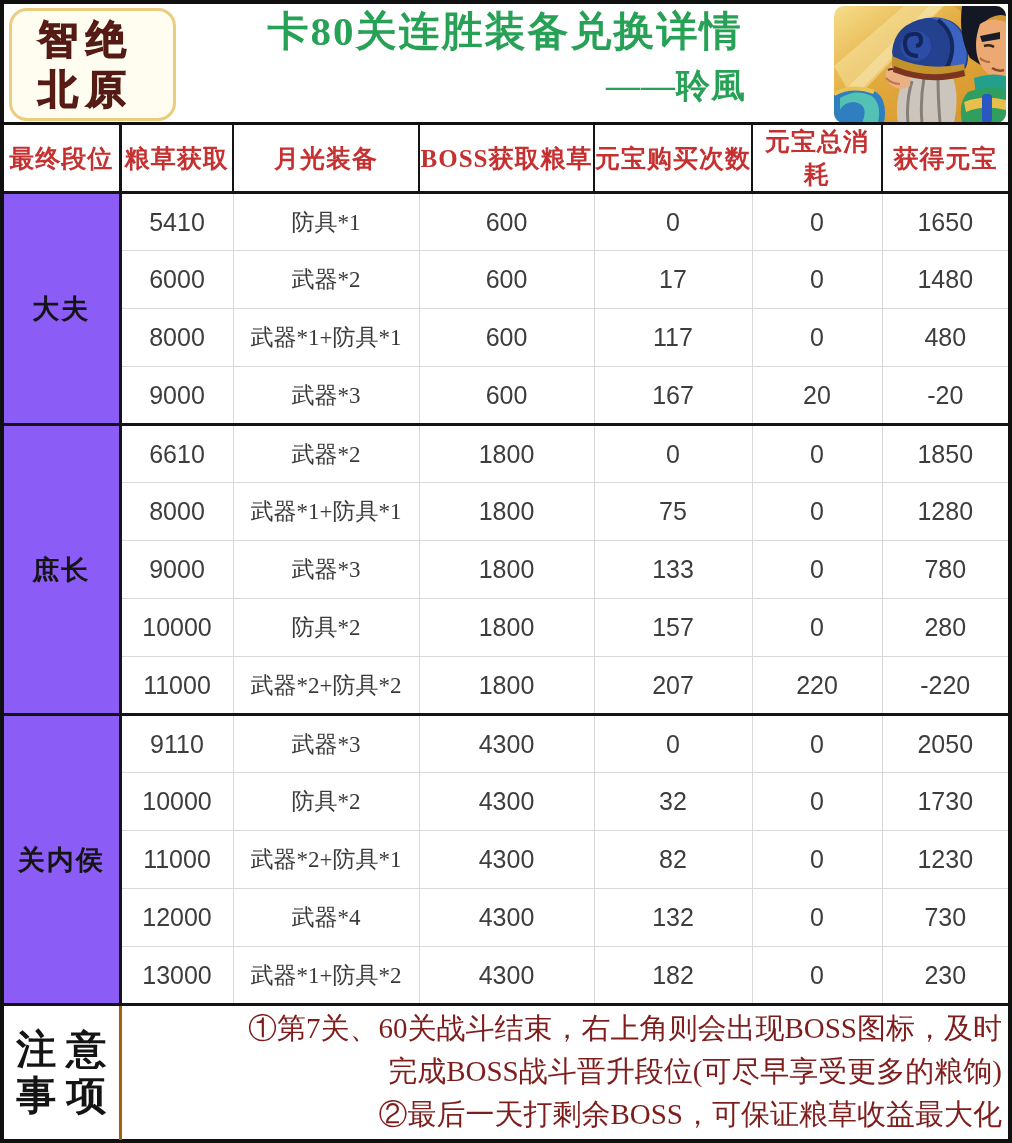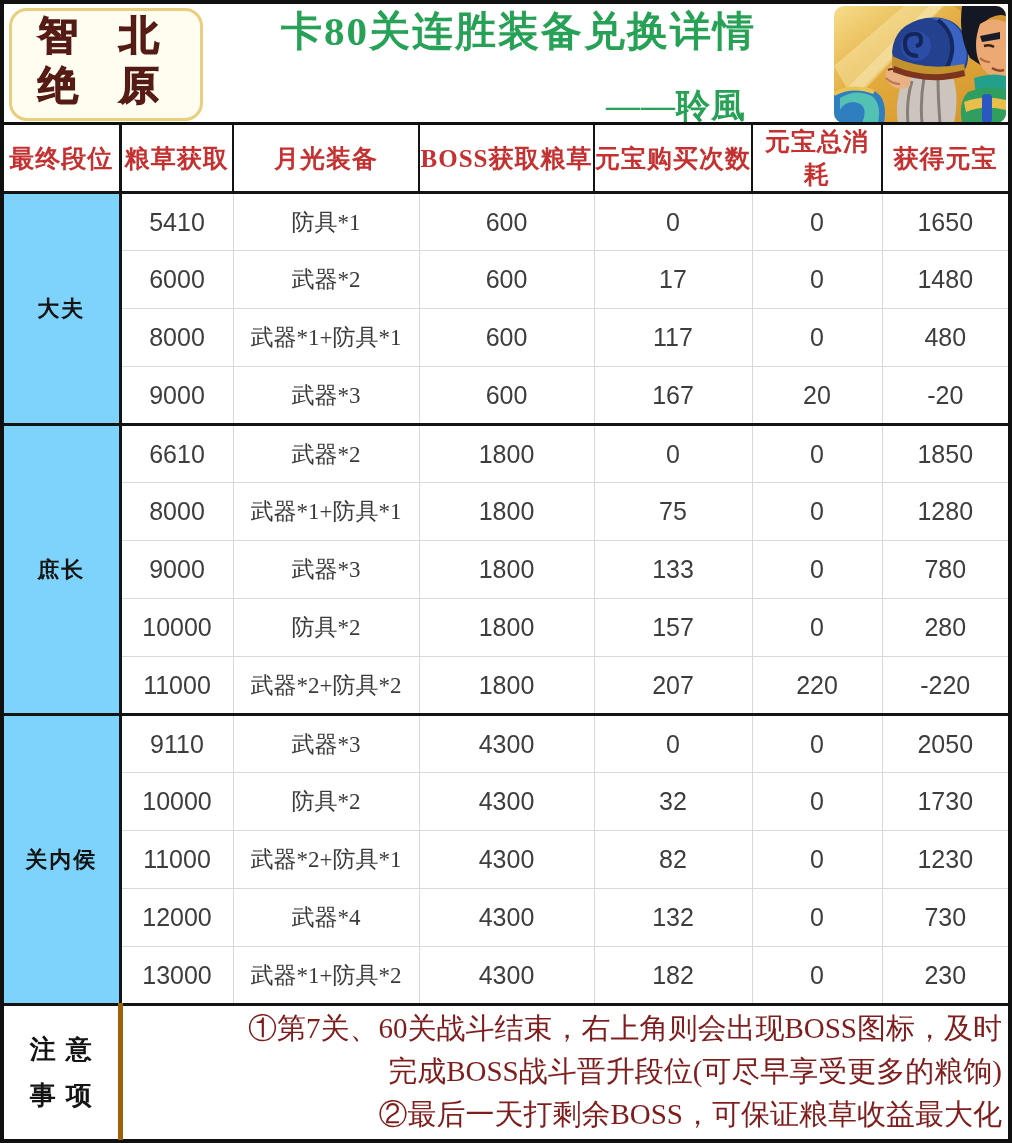--- a/index.html
+++ b/index.html
@@ -17,26 +17,26 @@
   
   .banner {
     height: 121px;
     display: flex;
     align-items: stretch;
     border-bottom: 3px solid #101010;
     background: #ffffff;
     overflow: hidden;
   }
   .logo-box {
-    width: 194px; height: 113px;
+    width: 167px; height: 113px;
     margin: 4px 0 0 5px;
     background: #fffdf0;
     border: 3px solid #eace7e;
     border-radius: 18px;
-    display: flex; 
+    display: flex; flex-direction: column;
     justify-content: center;
     padding-left: 26px;
     flex-shrink: 0;
   }
   .logo-line {
     font-size: 40px; line-height: 50px;
     font-weight: bold;
     letter-spacing: 8px;
     color: #6f241d;
     -webkit-text-stroke: 1.2px #541b15;
@@ -51,21 +51,21 @@
     text-align: center;
     font-size: 41px;
     font-weight: bold;
     color: #27a156;
     letter-spacing: 2px;
     font-family: "Liberation Serif", "DejaVu Serif", serif;
   }
   .author {
     text-align: right;
     padding-right: 88px;
-    margin-top: 24px;
+    margin-top: 4px;
     font-size: 34px;
     font-weight: bold;
     color: #27a156;
     letter-spacing: 1px;
     font-family: "Liberation Serif", "DejaVu Serif", serif;
   }
   .illustration {
     width: 172px; height: 117px;
     margin: 2px 2px 0 0;
     flex-shrink: 0;
@@ -102,36 +102,36 @@
     border-right: 1px solid #d9d9d9;
     border-bottom: 1px solid #d9d9d9;
   }
   td.equip {
     font-size: 23px;
     color: #3a3a3a;
     font-family: "Liberation Serif", "DejaVu Serif", serif;
   }
   td:last-child { border-right: none; }
   td.rank {
-    font-size: 22px;
+    font-size: 27px;
     color: #141414;
     font-weight: bold;
     letter-spacing: 2px;
     border-right: 3px solid #141414;
     border-bottom: 3px solid #141414;
     font-family: "Liberation Serif", "DejaVu Serif", serif;
-    background: #7dd3fc;
+    background: #8b5cf6;
   }
   tr.group-end td { border-bottom: 3px solid #141414; }
 
   
   tr.notes-row { height: 133px; }
   td.notes-label {
-    border-right: 5px solid #a16207;
-    font-size: 26px;
+    border-right: 3px solid #a16207;
+    font-size: 40px;
     font-weight: bold;
     color: #141414;
     letter-spacing: 10px;
     line-height: 46px;
     font-family: "Liberation Serif", "DejaVu Serif", serif;
   }
   td.notes-label div { padding-left: 10px; }
   td.notes-text {
     text-align: right;
     font-size: 29px;

